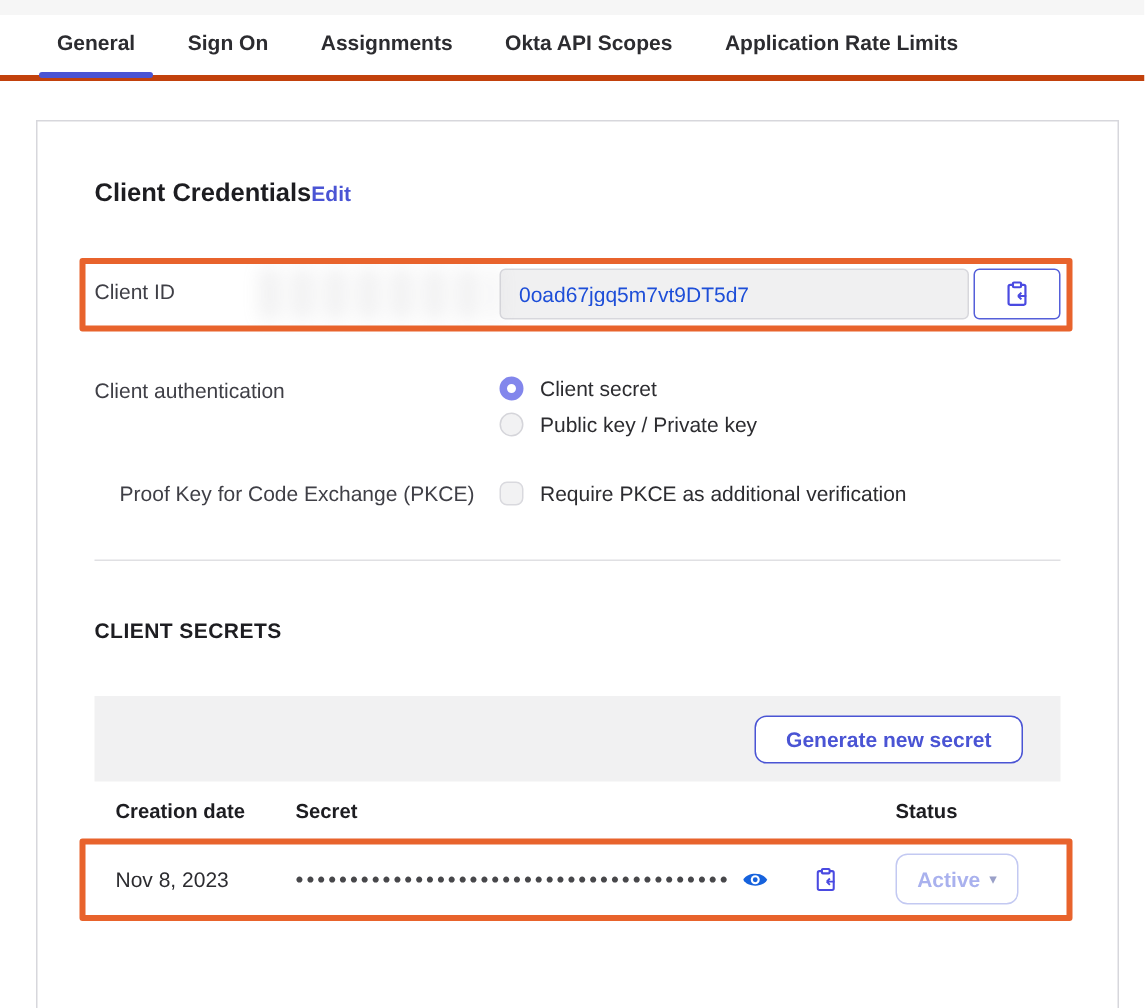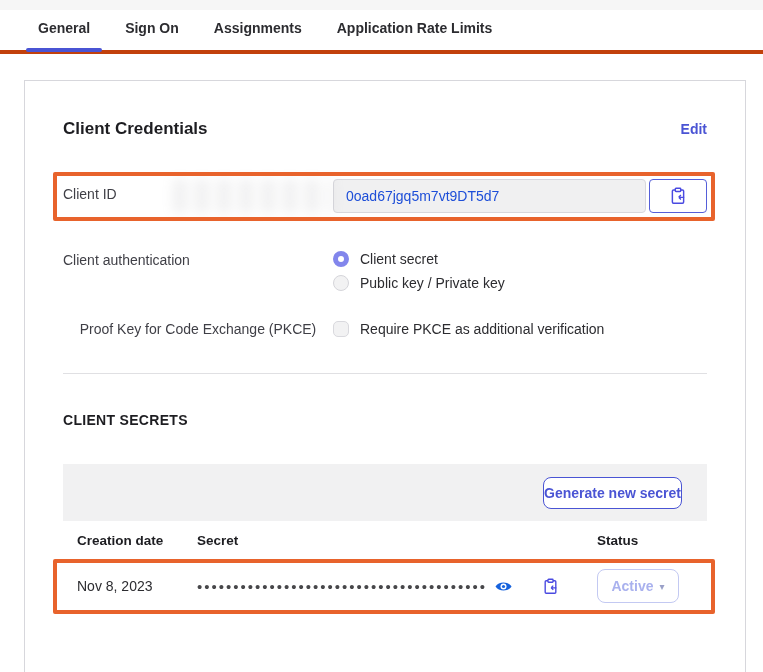--- a/index.html
+++ b/index.html
@@ -19,21 +19,21 @@
   
   .tabbar{position:relative;height:44px;display:flex;align-items:flex-end;
     padding-left:26px;border-bottom:4px solid #c2410c;background:#fff;}
   .tab{position:relative;padding:0 12px 14px 12px;margin-right:11px;
     font-size:14px;font-weight:700;color:#2c2c30;cursor:pointer;white-space:nowrap;}
   .tab.active::after{content:"";position:absolute;left:0;right:0;bottom:-2px;
     height:4px;background:var(--accent);border-radius:2px;}
   
   .card{position:absolute;left:24px;right:17px;top:80px;bottom:-10px;
     background:#fff;border:1px solid var(--border-gray);padding:38px;}
-  .card-head{display:flex;justify-content:space-between;align-items:baseline;margin-bottom:40px;}
+  .card-head{display:flex;align-items:baseline;margin-bottom:40px;}
   .card-title{font-size:17px;font-weight:700;color:var(--text-dark);}
   .edit-link{font-size:14px;font-weight:700;color:var(--accent);text-decoration:none;cursor:pointer;}
   
   .form-row{display:flex;align-items:flex-start;position:relative;}
   .row-label{width:270px;flex:0 0 270px;font-size:14px;color:var(--text-mid);padding-top:8px;}
   .row-control{flex:1;}
   
   .clientid-row{height:34px;}
   .clientid-row .row-label{padding-top:7px;}
   .hl-box{position:absolute;border:4px solid var(--orange);border-radius:2px;pointer-events:none;z-index:5;}
@@ -60,21 +60,21 @@
     background:#f2f2f3;border:1px solid #d9d9de;}
   .pkce-row{margin-top:30px;text-align:center;}
   .pkce-row .row-label{padding-top:0;}
   .pkce-row .choice{align-items:center;}
   .divider{border:none;border-top:1px solid #e0e0e3;margin:36px 0 0 0;}
   
   .secrets-title{margin-top:38px;font-size:14px;font-weight:700;letter-spacing:.3px;color:var(--text-dark);}
   .secrets-toolbar{margin-top:36px;background:#f1f1f2;height:57px;
     display:flex;align-items:center;justify-content:flex-end;padding:0 25px;}
   .generate-btn{background:#fff;border:1px solid var(--accent);border-radius:8px;
-    height:32px;padding:0 0;font-size:14px;font-weight:700;color:var(--accent);cursor:pointer;
+    height:32px;padding:0 20px;font-size:14px;font-weight:700;color:var(--accent);cursor:pointer;
     font-family:"Liberation Sans","DejaVu Sans",sans-serif;}
   .table{width:100%;}
   .t-row{display:flex;align-items:center;padding:0 14px;}
   .t-head{height:40px;border-bottom:1px solid #e0e0e3;}
   .t-head .t-cell{font-size:13.5px;font-weight:700;color:var(--text-dark);}
   .t-body-row{height:50px;position:relative;}
   .hl-secret{left:-10px;right:-8px;top:-2px;bottom:-3px;}
   .col-date{width:120px;flex:0 0 120px;}
   .col-secret{flex:1;display:flex;align-items:center;}
   .col-status{width:96px;flex:0 0 96px;}
@@ -92,20 +92,21 @@
 </style>
 </head>
 <body>
 
 <div class="top-strip"></div>
 
 <div class="tabbar">
   <div class="tab active">General</div>
   <div class="tab">Sign On</div>
   <div class="tab">Assignments</div>
+  <div class="tab">Okta API Scopes</div>
   <div class="tab">Application Rate Limits</div>
 </div>
 
 <div class="card">
 
   <div class="card-head">
     <div class="card-title">Client Credentials</div>
     <a class="edit-link">Edit</a>
   </div>
 

